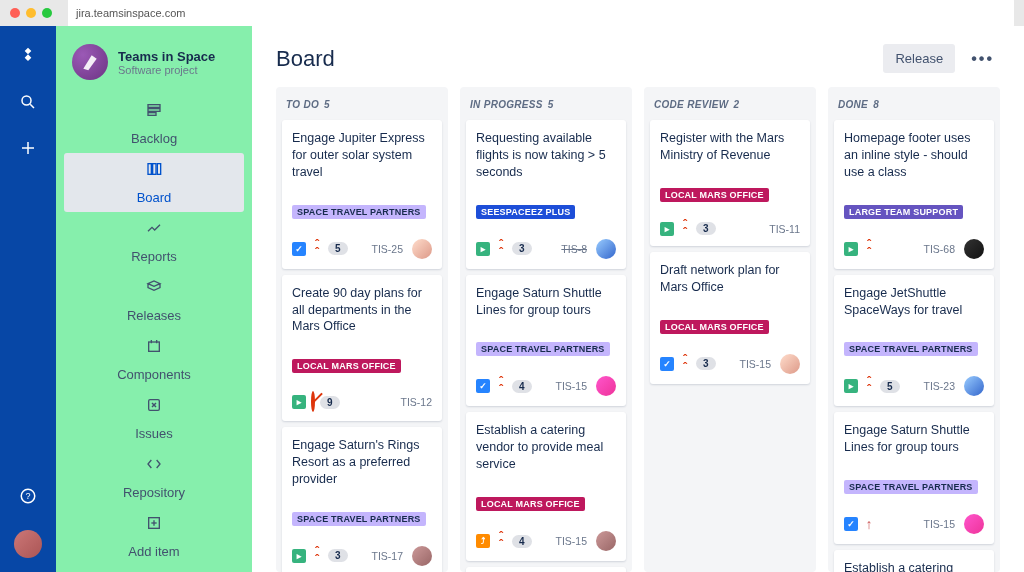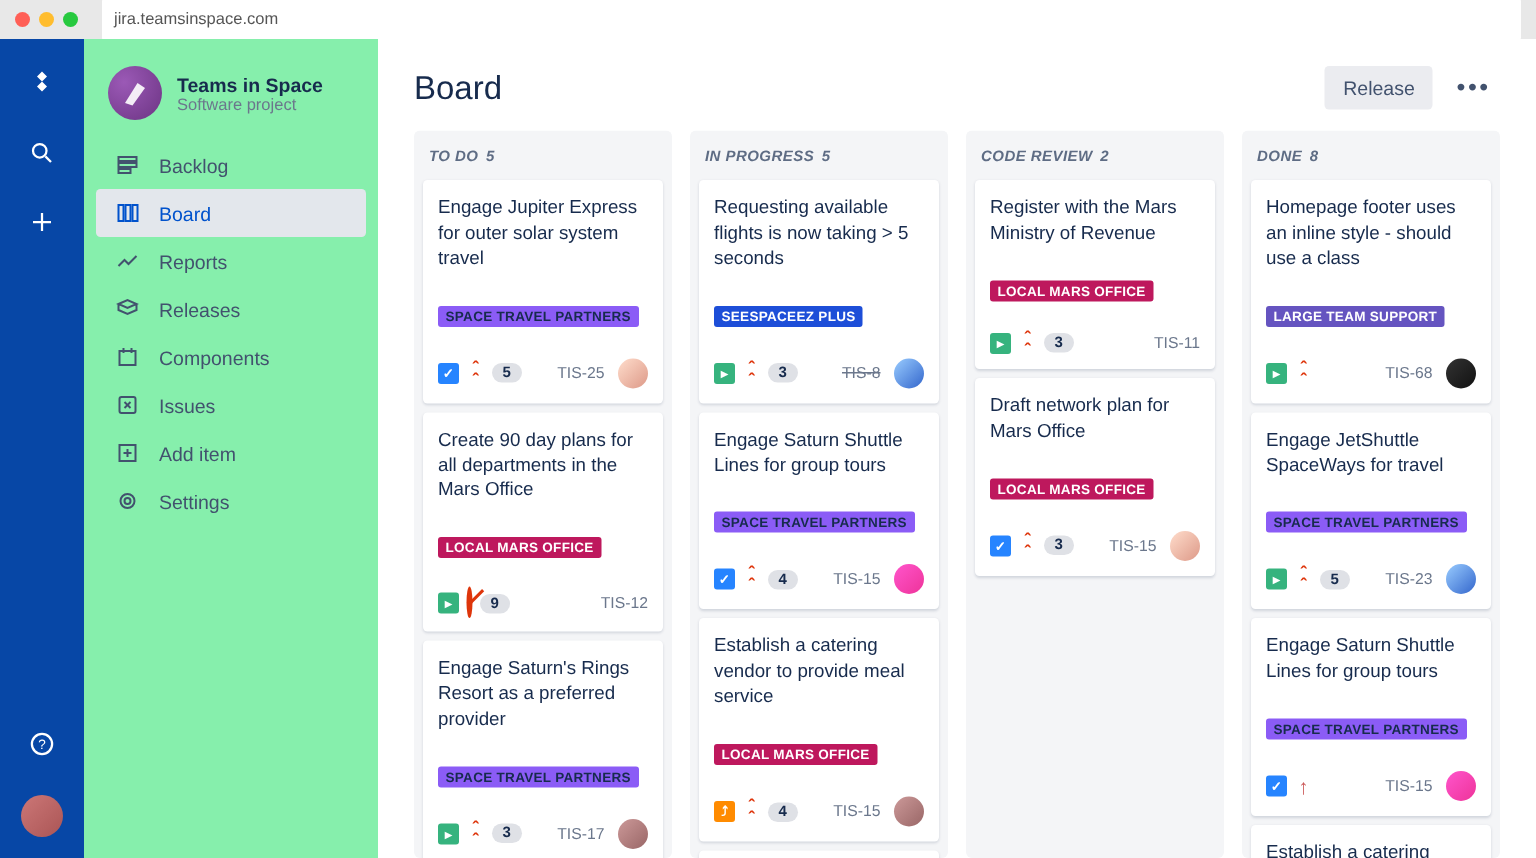--- a/index.html
+++ b/index.html
@@ -20,21 +20,21 @@
 .rail-icon { width: 24px; height: 24px; color: #fff; display: flex; align-items: center; justify-content: center; cursor: pointer; }
 .rail-spacer { flex: 1; }
 .avatar-small { width: 28px; height: 28px; border-radius: 50%; background: linear-gradient(135deg,#c77,#a55); margin-bottom: 14px; }
 
 
 .sidebar { width: 196px; background: #86efac; padding: 18px 8px 0 8px; }
 .proj-header { display: flex; gap: 10px; padding: 0 8px 14px 8px; align-items: center; }
 .proj-logo { width: 36px; height: 36px; border-radius: 50%; background: radial-gradient(circle at 30% 30%, #9b59b6, #6c3483); display:flex; align-items:center; justify-content:center; }
 .proj-title { font-size: 13px; font-weight: 600; color: #172B4D; }
 .proj-sub { font-size: 11px; color: #6B778C; }
-.nav-item { display: flex; align-items: center; gap: 12px; padding: 7px 12px; font-size: 13px; color: #42526E; border-radius: 3px; cursor: pointer; }
+.nav-item { display: flex; align-items: center; gap: 12px; padding: 7px 12px; font-size: 13px; color: #42526E; border-radius: 3px; cursor: pointer; flex-direction: column; }
 .nav-item.active { background: #E3E7EC; color: #0052CC; }
 .nav-icon { width: 18px; height: 18px; display: flex; align-items: center; justify-content: center; }
 
 
 .main { flex: 1; padding: 18px 24px 0 24px; background: #fff; overflow: hidden; display: flex; flex-direction: column; }
 .page-head { display: flex; align-items: center; margin-bottom: 14px; }
 .page-title { font-size: 22px; font-weight: 500; color: #172B4D; flex: 1; }
 .release-btn { background: #EBECF0; border: none; padding: 7px 12px; font-size: 13px; color: #42526E; border-radius: 3px; cursor: pointer; margin-left: 11px; }
 .more-btn { margin-left: 10px; font-size: 16px; color: #42526E; cursor: pointer; letter-spacing: 2px; font-weight: bold; padding: 4px 6px; }
 
@@ -44,21 +44,21 @@
 
 
 .board { display: flex; gap: 12px; flex: 1; overflow: hidden; }
 .col { width: 182px; background: #F4F5F7; border-radius: 4px; padding: 10px 6px; display: flex; flex-direction: column; gap: 6px; overflow: hidden; }
 .col-head { font-size: 10px; font-weight: 700; color: #5E6C84; text-transform: uppercase; letter-spacing: 0.3px; padding: 2px 4px 4px 4px; font-style: italic; }
 .col-head .cnt { margin-left: 2px; }
 
 .card { background: #fff; border-radius: 3px; box-shadow: 0 1px 2px rgba(9,30,66,0.15); padding: 10px; display: flex; flex-direction: column; gap: 20px; cursor: pointer; }
 .card-title { font-size: 12.5px; color: #172B4D; line-height: 1.35; }
 .tag { font-size: 9px; font-weight: 800; padding: 2px 5px; border-radius: 2px; display: inline-block; letter-spacing: 0.2px; }
-.tag.yellow { background: #8b5cf6; color: #172B4D; }
+.tag.yellow { background: #c4b5fd; color: #172B4D; }
 .tag.teal { background: #1d4ed8; color: #fff; }
 .tag.orange { background: #be185d; color: #fff; }
 .tag.purple { background: #6554C0; color: #fff; }
 
 .card-foot { display: flex; align-items: center; gap: 5px; }
 .issue-icon { width: 14px; height: 14px; border-radius: 2px; display: flex; align-items: center; justify-content: center; font-size: 9px; color: #fff; font-weight: bold; }
 .issue-icon.task { background: #2684FF; }
 .issue-icon.story { background: #36B37E; }
 .issue-icon.subtask { background: #FF8B00; }
 .prio { width: 12px; height: 14px; display: flex; align-items: center; justify-content: center; }
@@ -182,20 +182,29 @@
               <rect x="4" y="4" width="16" height="16" rx="2"></rect>
               <line x1="9" y1="9" x2="15" y2="15"></line>
               <line x1="15" y1="9" x2="9" y2="15"></line>
             </svg>
           </span>
           <span>Issues</span>
         </div>
         <div class="nav-item">
           <span class="nav-icon">
             <svg width="16" height="16" viewBox="0 0 24 24" fill="none" stroke="currentColor" stroke-width="2">
+              <polyline points="8,6 3,12 8,18"></polyline>
+              <polyline points="16,6 21,12 16,18"></polyline>
+            </svg>
+          </span>
+          <span>Repository</span>
+        </div>
+        <div class="nav-item">
+          <span class="nav-icon">
+            <svg width="16" height="16" viewBox="0 0 24 24" fill="none" stroke="currentColor" stroke-width="2">
               <rect x="4" y="4" width="16" height="16"></rect>
               <line x1="12" y1="8" x2="12" y2="16"></line>
               <line x1="8" y1="12" x2="16" y2="12"></line>
             </svg>
           </span>
           <span>Add item</span>
         </div>
         <div class="nav-item">
           <span class="nav-icon">
             <svg width="16" height="16" viewBox="0 0 24 24" fill="none" stroke="currentColor" stroke-width="2">

